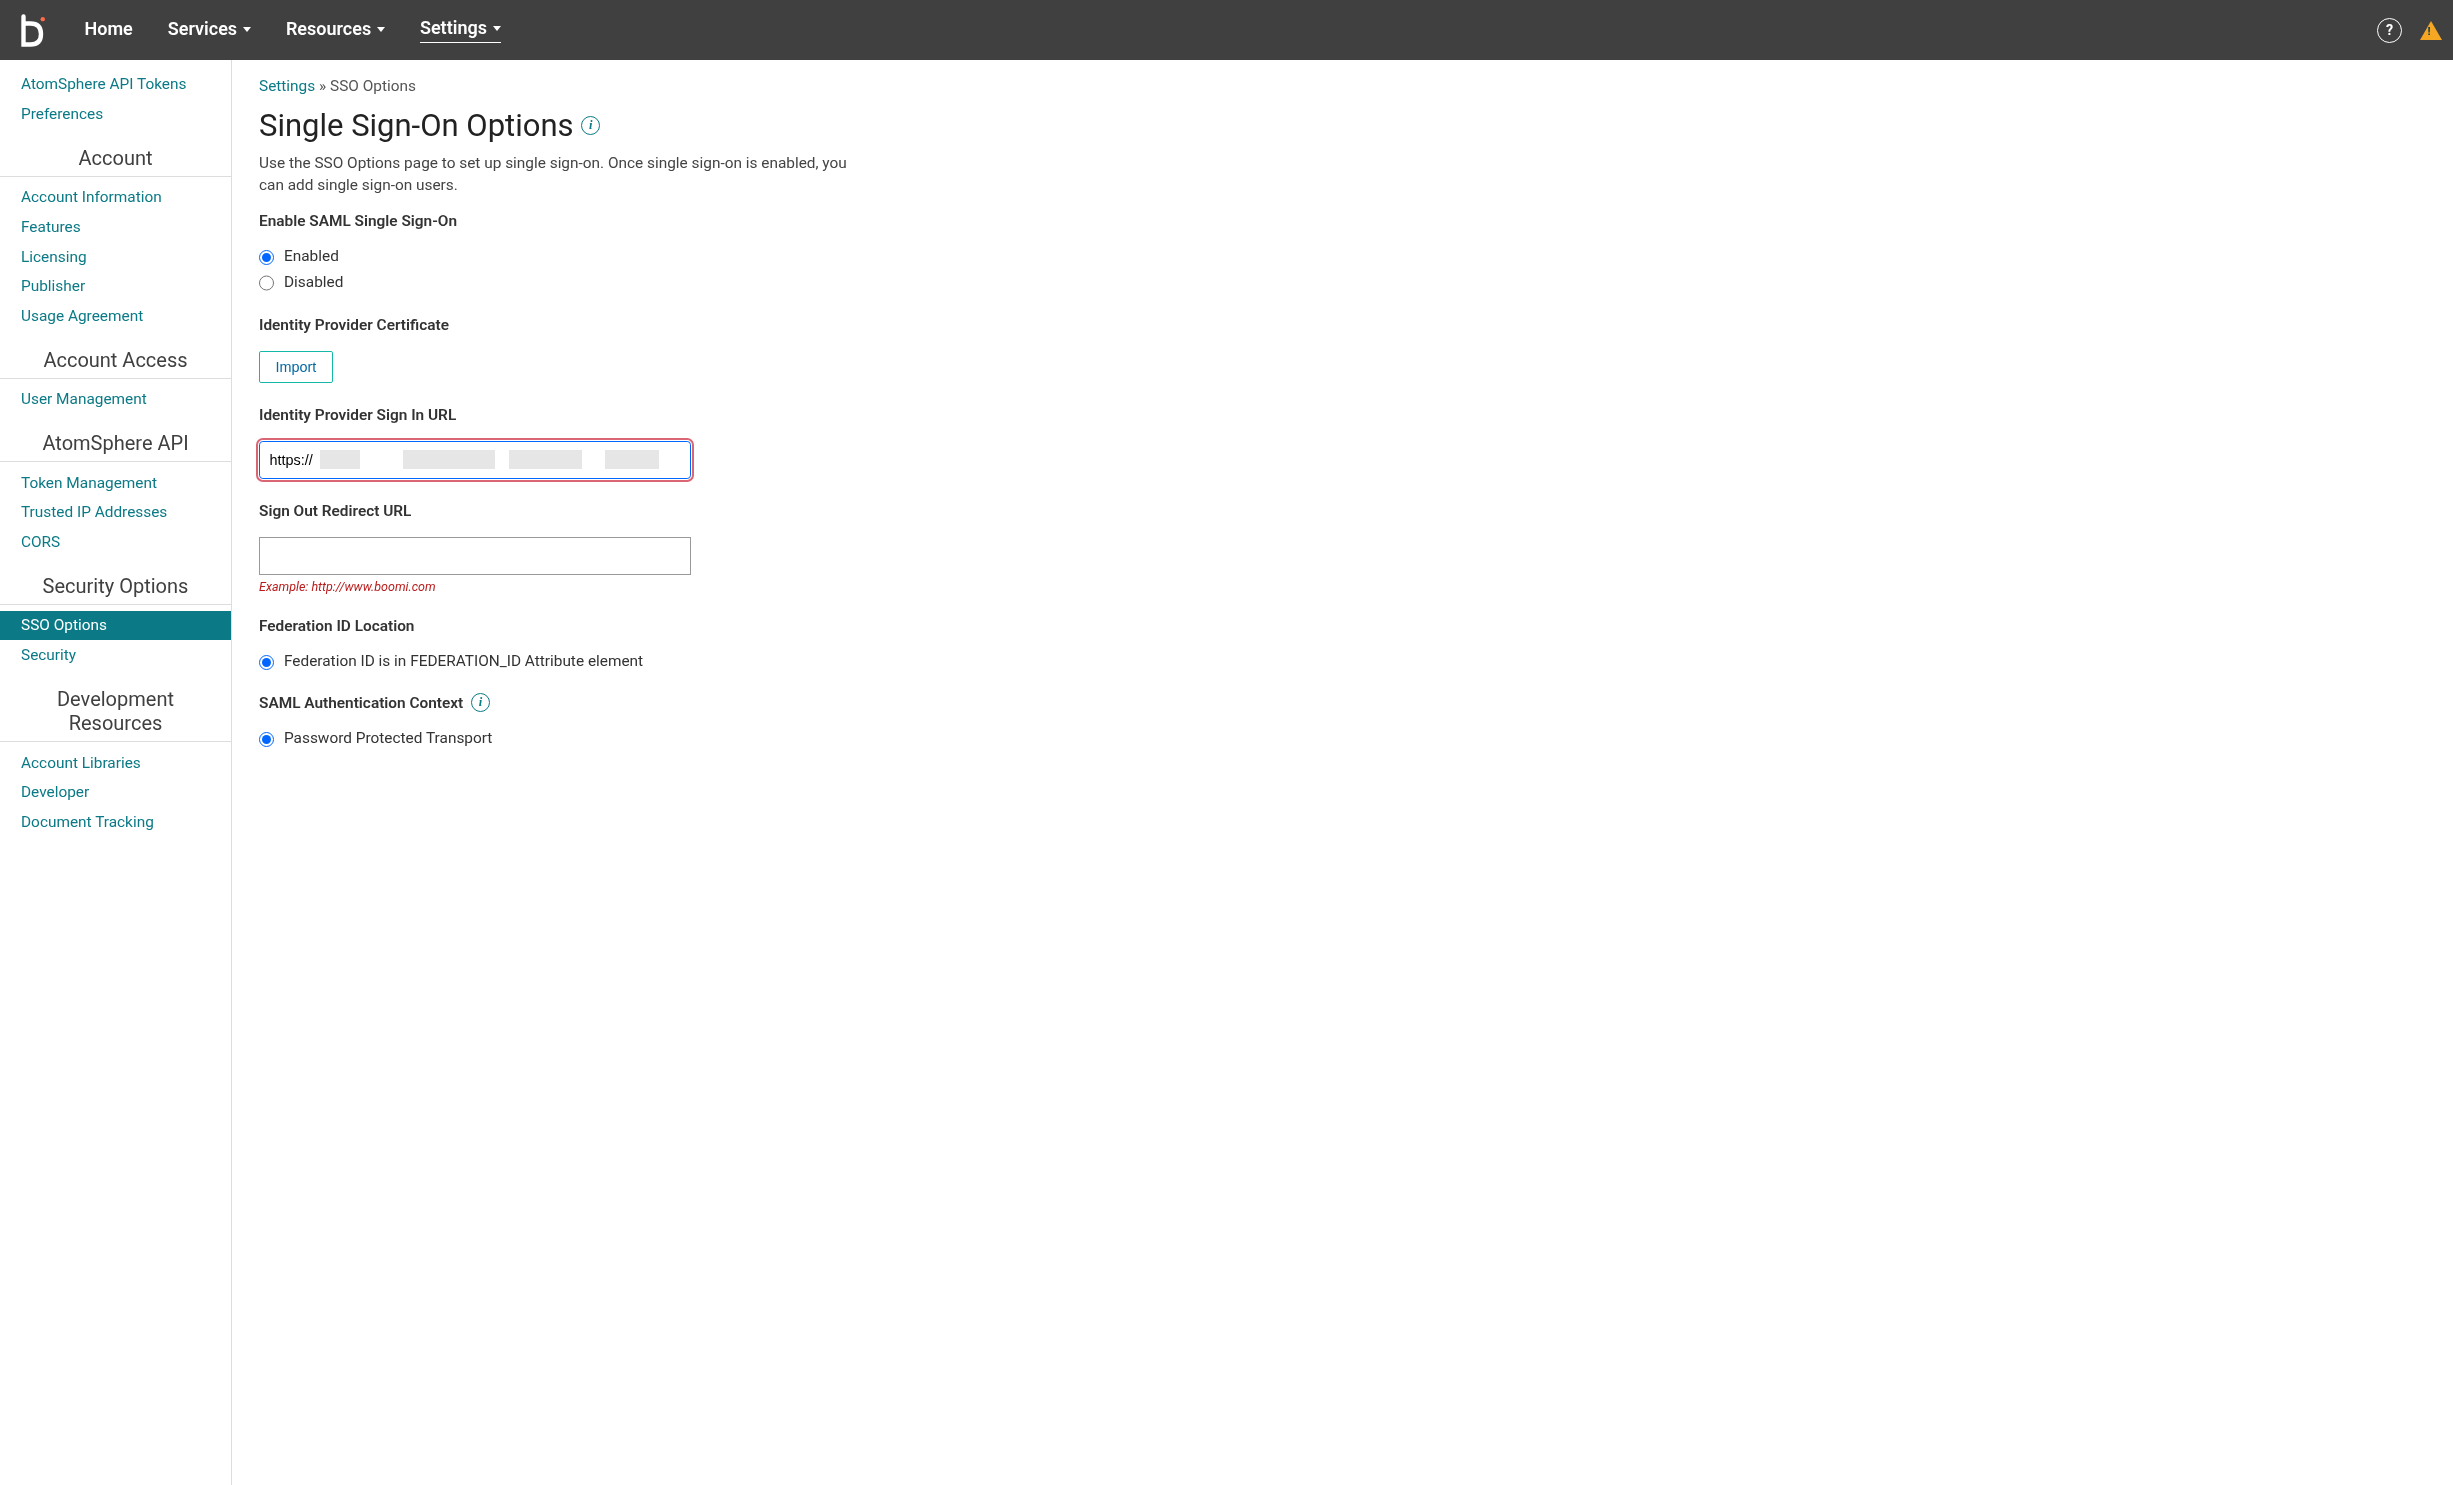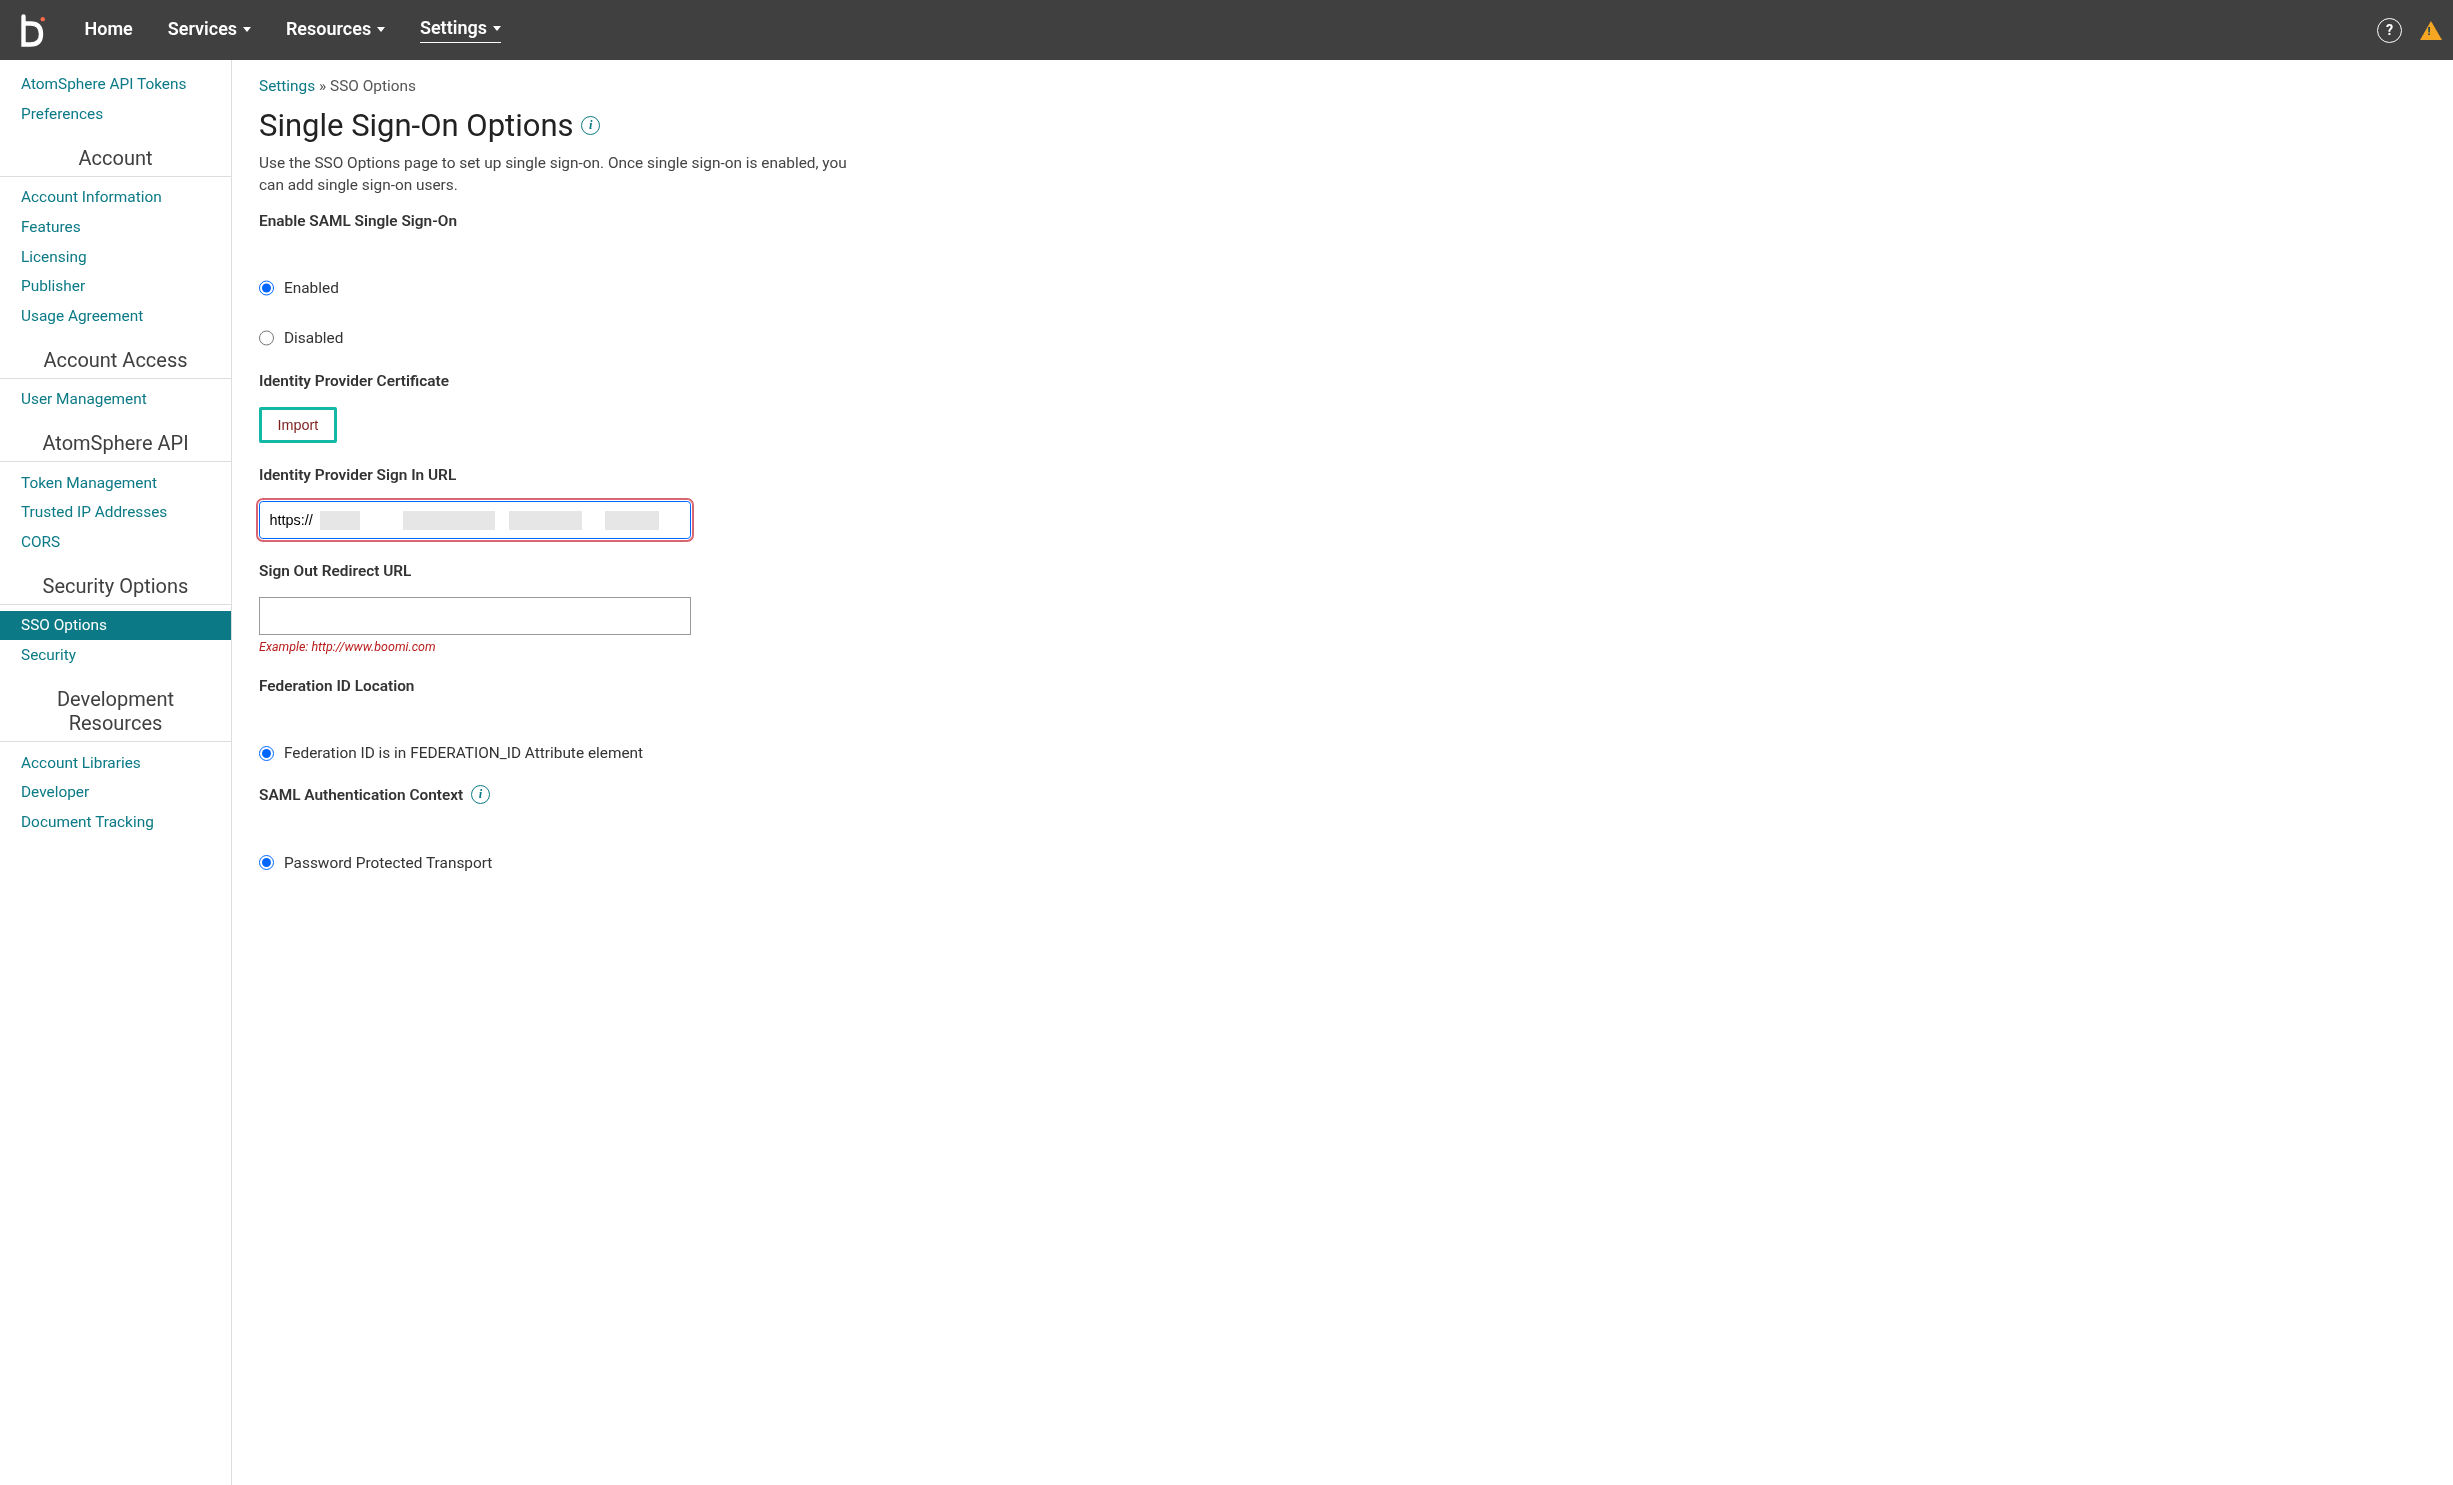--- a/index.html
+++ b/index.html
@@ -26,25 +26,25 @@
 
 
 .main { flex: 1; padding: 17.3px 27px 38px 27px; overflow-y: auto; max-width: 1038px; }
 .breadcrumb { font-size: 15.4px; color: #555; margin-bottom: 11.5px; }
 .breadcrumb a { color: #0b7a86; text-decoration: none; cursor: pointer; }
 .page-title { font-size: 31px; font-weight: 400; color: #222; display: flex; align-items: center; gap: 7.7px; margin-bottom: 9.6px; }
 .info-icon { width: 19px; height: 19px; border: 1.4px solid #0b7a86; border-radius: 50%; display: inline-flex; align-items: center; justify-content: center; color: #0b7a86; font-style: italic; font-family: Georgia, serif; font-size: 12.5px; cursor: pointer; font-weight: bold; }
 .page-desc { font-size: 15.4px; color: #444; margin-bottom: 15.4px; max-width: 615px; line-height: 1.4; }
 
 .section-label { font-size: 15.4px; font-weight: 600; color: #333; margin-bottom: 9.6px; display: flex; align-items: center; gap: 7.7px; }
-.radio-row { display: flex; align-items: center; gap: 9.6px; margin-bottom: 7.7px; font-size: 15.4px; color: #333; margin-top: 32px; }
+.radio-row { display: flex; align-items: flex-end; gap: 9.6px; margin-bottom: 7.7px; font-size: 15.4px; color: #333; }
 .radio-row input[type=radio] { width: 15.4px; height: 15.4px; accent-color: #0066ff; cursor: pointer; }
 .radio-row label { cursor: pointer; }
 
-.btn-outline { border: 3px solid #14b8a6; background: #fff; color: #7f1d1d; padding: 6.7px 15.4px; font-size: 14.4px; border-radius: 1.9px; cursor: pointer; }
+.btn-outline { border: 1px solid #14b8a6; background: #fff; color: #0369a1; padding: 6.7px 15.4px; font-size: 14.4px; border-radius: 1.9px; cursor: pointer; }
 
 .field-group { margin-top: 23px; }
 .text-input { width: 432px; height: 38px; border: 1px solid #999; padding: 0 9.6px; font-size: 14.4px; }
 .text-input.highlighted { border: 1.9px solid #0066ff; outline: 2.9px solid rgba(200,20,40,0.65); outline-offset: 1.9px; border-radius: 3.8px; }
 .input-prefix-wrap { position: relative; width: 432px; }
 .redacted-bar { position: absolute; top: 9.6px; height: 19px; background: #e6e6e6; }
 .hint { font-size: 12.5px; color: #b91c1c; font-style: italic; margin-top: 3.8px; }
 
 .spacer-sm { height: 7.7px; }
 .spacer-md { height: 17.3px; }

